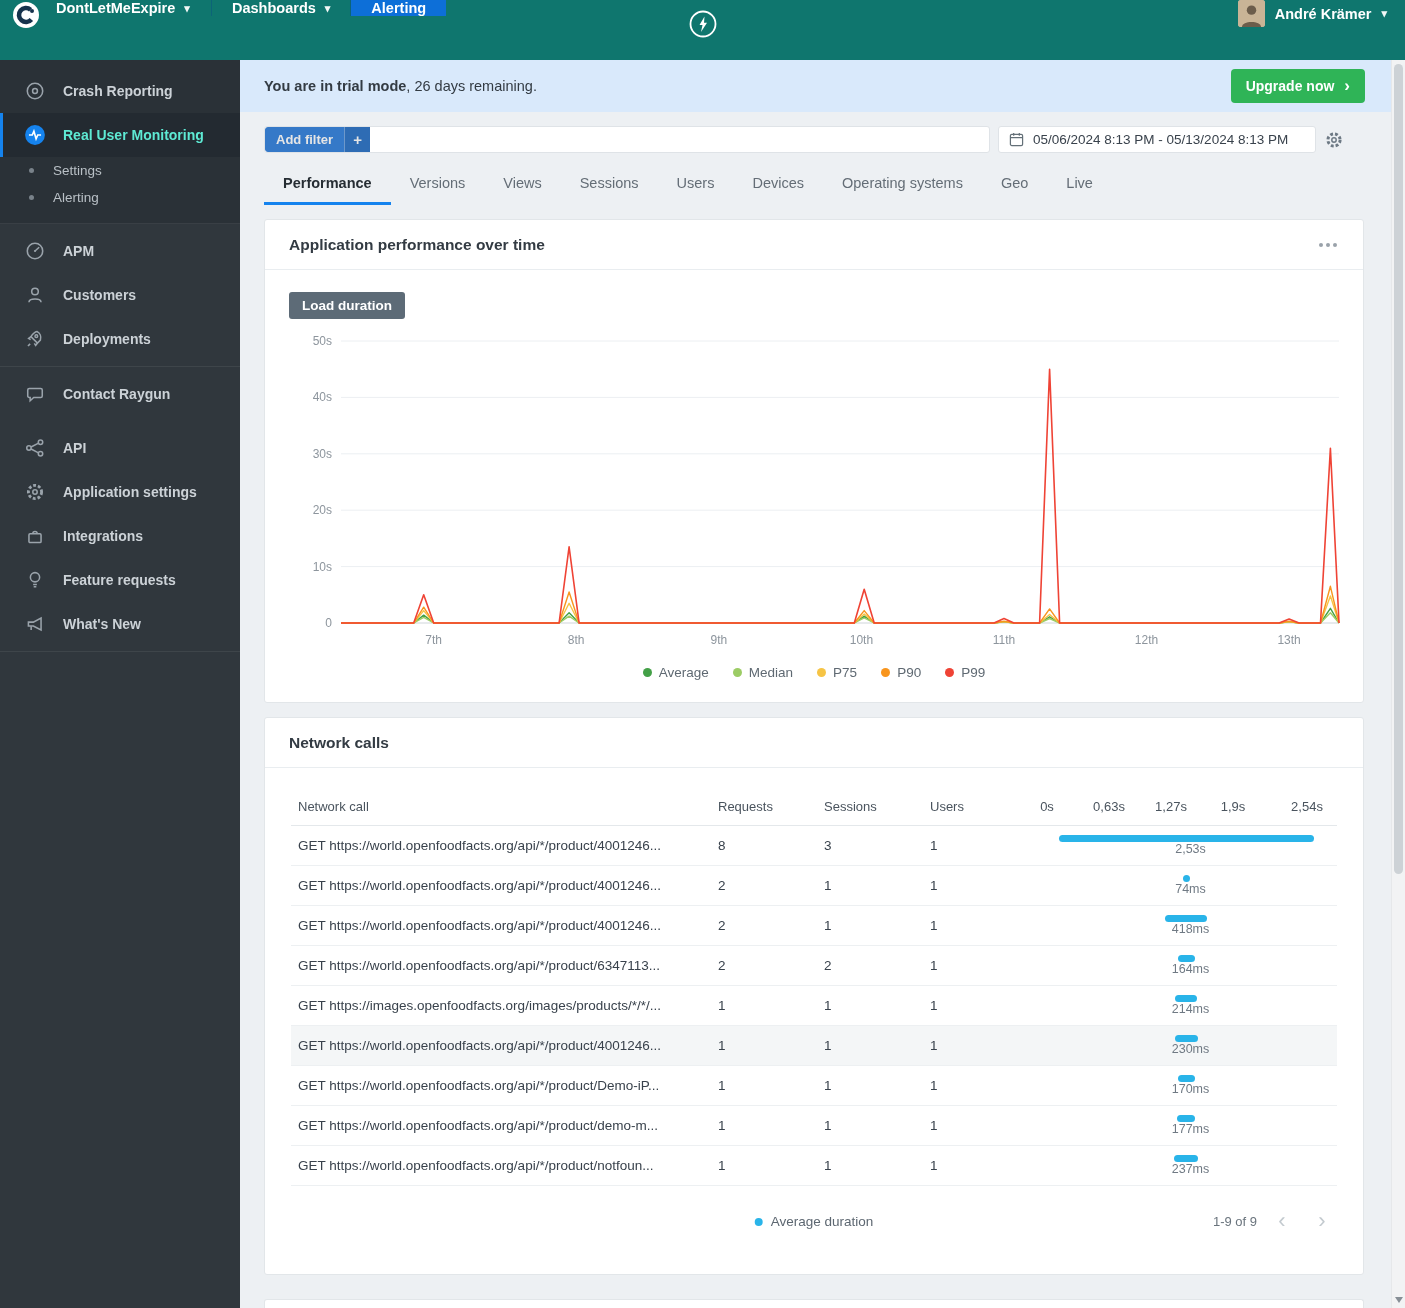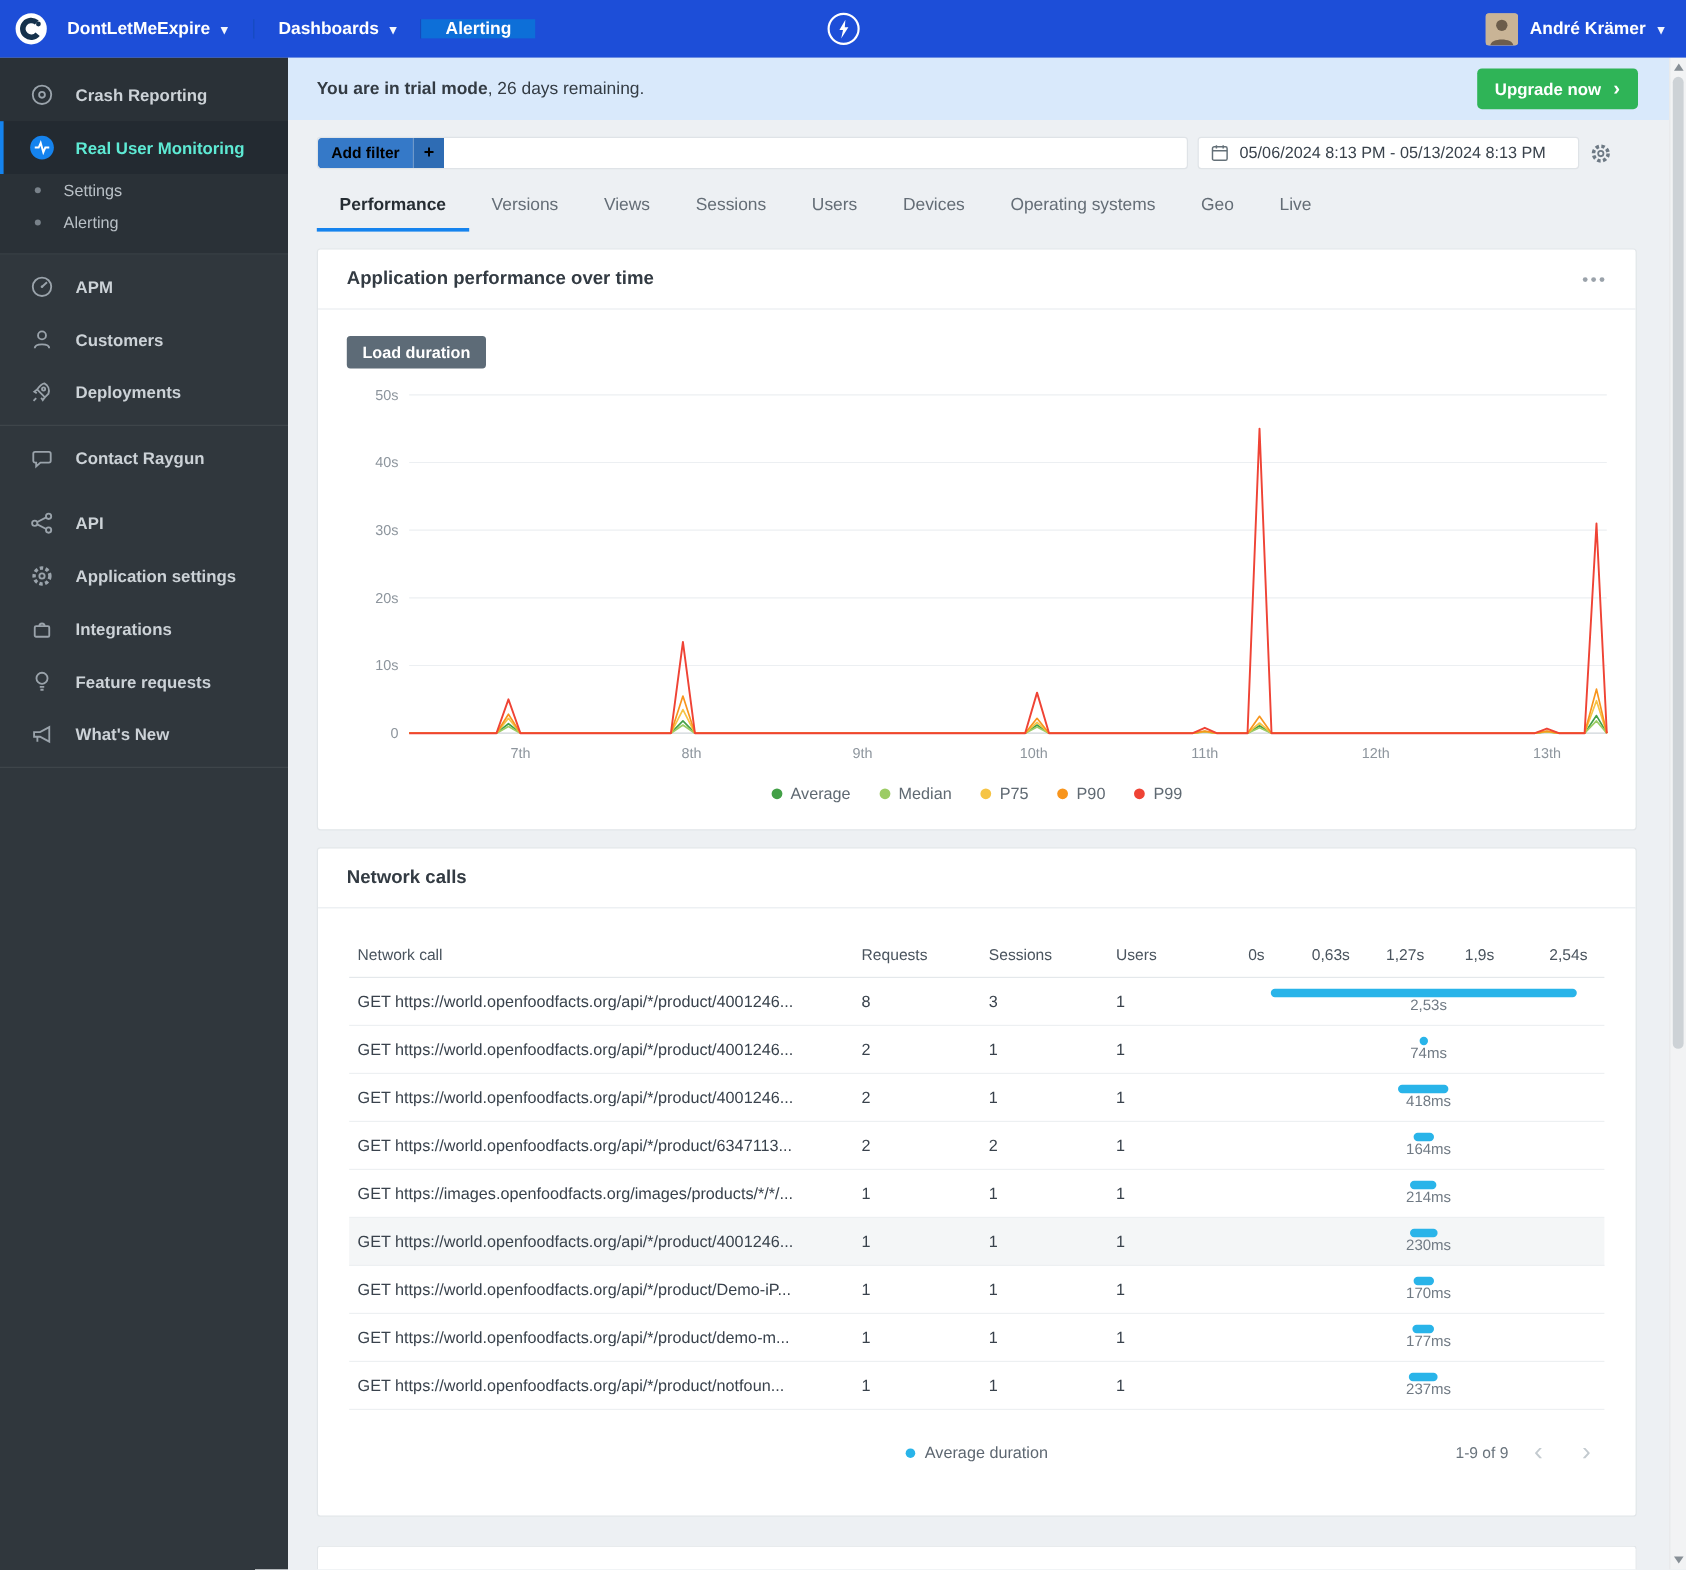--- a/index.html
+++ b/index.html
@@ -5,21 +5,21 @@
   * { box-sizing: border-box; }
   html,body { margin:0; padding:0; }
   body {
     width:1405px; height:1308px; overflow:hidden;
     font-family:"Liberation Sans", sans-serif;
     background:#edf0f3; color:#39424c;
   }
   .app { width:1405px; height:1308px; position:relative; overflow:hidden; }
 
   
-  .topbar { height:48px; background:#1d4ed8; display:flex; align-items:center; color:#fff; position:relative; z-index:5; }
+  .topbar { height:60px; background:#0f766e; display:flex; align-items:flex-start; color:#fff; position:relative; z-index:5; }
   .logo-box { width:52px; display:flex; align-items:center; justify-content:center; }
   .tb-item { display:flex; align-items:center; gap:9px; padding:0 20px; font-size:14.5px; font-weight:700; cursor:pointer; border-right:1px solid rgba(10,70,140,.35); }
   .tb-app { padding-left:4px; min-width:160px; }
   .tb-active { background:#0d6fd8; border-right:none; }
   .chev { font-size:11px; opacity:.95; }
   .flare { position:absolute; left:50%; top:8px; transform:translateX(-50%); cursor:pointer; }
   .tb-user { margin-left:auto; display:flex; align-items:center; gap:10px; padding:0 18px; font-size:14.5px; font-weight:700; cursor:pointer; }
   .avatar { width:27px; height:27px; border-radius:3px; background:#cdbba2; overflow:hidden; display:block; }
 
   
@@ -40,21 +40,21 @@
   .banner { height:52px; background:#d9e9fb; display:flex; align-items:center; padding:0 26px 0 24px; font-size:14.5px; color:#333b43; }
   .b-bold { font-weight:700; }
   .upgrade { margin-left:auto; display:flex; align-items:center; gap:10px; background:#2fb457; color:#fff; border:none; border-radius:4px; height:34px; padding:0 15px; font-family:inherit; font-size:14px; font-weight:700; cursor:pointer; }
   .up-chev { font-size:17px; line-height:1; font-weight:700; margin-top:-2px; }
 
   .content { padding:0 27px 0 24px; }
 
   
   .filter-row { margin-top:14px; display:flex; align-items:center; gap:8px; height:27px; }
   .filter-bar { flex:0 0 726px; height:27px; background:#fff; border:1px solid #dfe3e7; border-radius:3px; display:flex; align-items:stretch; overflow:hidden; }
-  .add-filter { display:flex; align-items:stretch; background:#3579c8; color:#000000; font-size:13px; font-weight:600; cursor:pointer; border-radius:3px 0 0 3px; }
+  .add-filter { display:flex; align-items:stretch; background:#3579c8; color:#e5e5e5; font-size:13px; font-weight:600; cursor:pointer; border-radius:3px 0 0 3px; }
   .af-label { display:flex; align-items:center; padding:0 11px; }
   .af-plus { display:flex; align-items:center; justify-content:center; width:26px; background:#2e6cb4; border-left:1px solid rgba(255,255,255,.3); font-size:15px; font-weight:700; }
   .date-picker { flex:0 0 318px; height:27px; background:#fff; border:1px solid #dfe3e7; border-radius:3px; display:flex; align-items:center; gap:9px; padding:0 10px; font-size:13.5px; color:#39424c; cursor:pointer; }
   .gear { margin-left:auto; margin-right:26px; cursor:pointer; display:flex; }
 
   
   .tabs { margin-top:12px; display:flex; }
   .tab { padding:10px 19px 11px; font-size:14.5px; color:#646d76; cursor:pointer; border-bottom:3px solid transparent; }
   .tab.active { color:#262d33; font-weight:700; border-bottom-color:#1583ee; }
 

